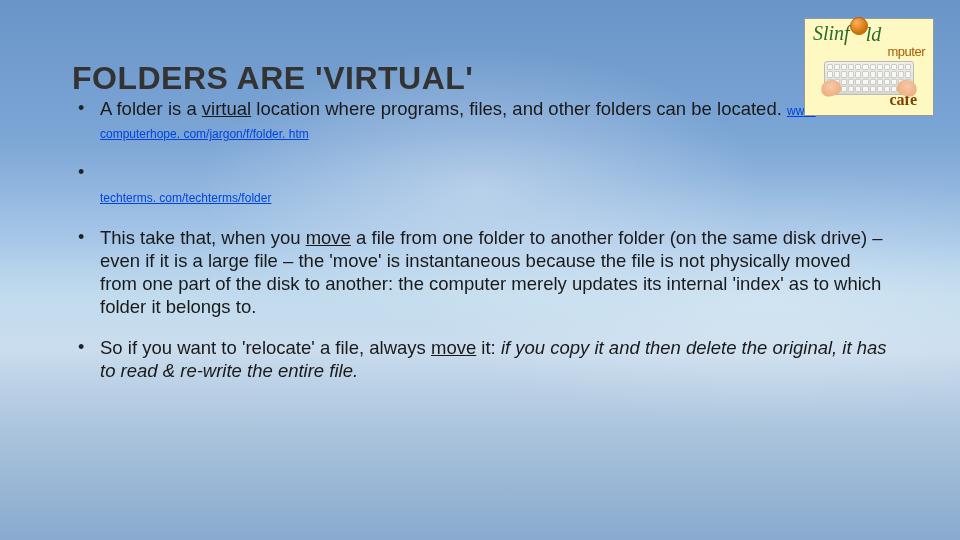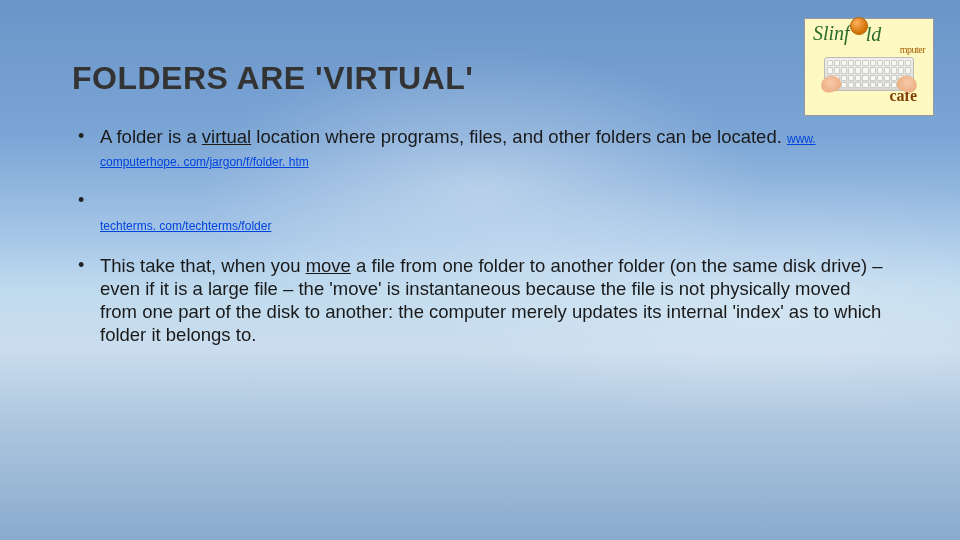--- a/index.html
+++ b/index.html
@@ -34,21 +34,20 @@
   .slide {
     position: relative;
     padding: 60px 72px 40px 72px;
     z-index: 1;
   }
   h1 {
     font-size: 32px;
     font-weight: bold;
     letter-spacing: 0.5px;
     color: #333333;
-    margin-bottom: 28px;
   }
   ul {
     list-style: none;
   }
   ul > li {
     position: relative;
     padding-left: 28px;
     margin-bottom: 18px;
     font-size: 18.5px;
     line-height: 1.25;
@@ -90,22 +89,22 @@
   }
   .logo-mid {
     display: flex;
     align-items: center;
     gap: 2px;
     margin-top: -2px;
     align-self: flex-end;
     margin-right: 2px;
   }
   .logo-mid-text {
-    font-family: Liberation Serif, serif;
-    font-size: 10px;
+    font-family: Liberation Sans, sans-serif;
+    font-size: 13px;
     color: #a85c00;
     letter-spacing: -0.5px;
   }
   .mouse-dot {
     width: 18px; height: 18px;
     border-radius: 50%;
     background: radial-gradient(circle at 35% 30%, #ffb060, #d07000 70%);
     border: 1px solid #b56000;
     position: relative;
     top: -6px;
@@ -225,15 +224,18 @@
 
     <li>
       <br>
       <a class="link" href="#">techterms. com/techterms/folder</a>
     </li>
 
     <li>
       <span>This take that, when you </span><span class="u">move</span><span> a file from one folder to another folder (on the same disk drive) – even if it is a large file – the 'move' is instantaneous because the file is not physically moved from one part of the disk to another: the computer merely updates its internal 'index' as to which folder it belongs to.</span>
     </li>
 
+    <li>
+      <span>So if you want to 'relocate' a file, always </span><span class="u">move</span><span> it: </span><span class="i">if you copy it and then delete the original, it has to read &amp; re-write the entire file</span><span class="i">.</span>
+    </li>
 
   </ul>
 </div>
 
 </body></html>

